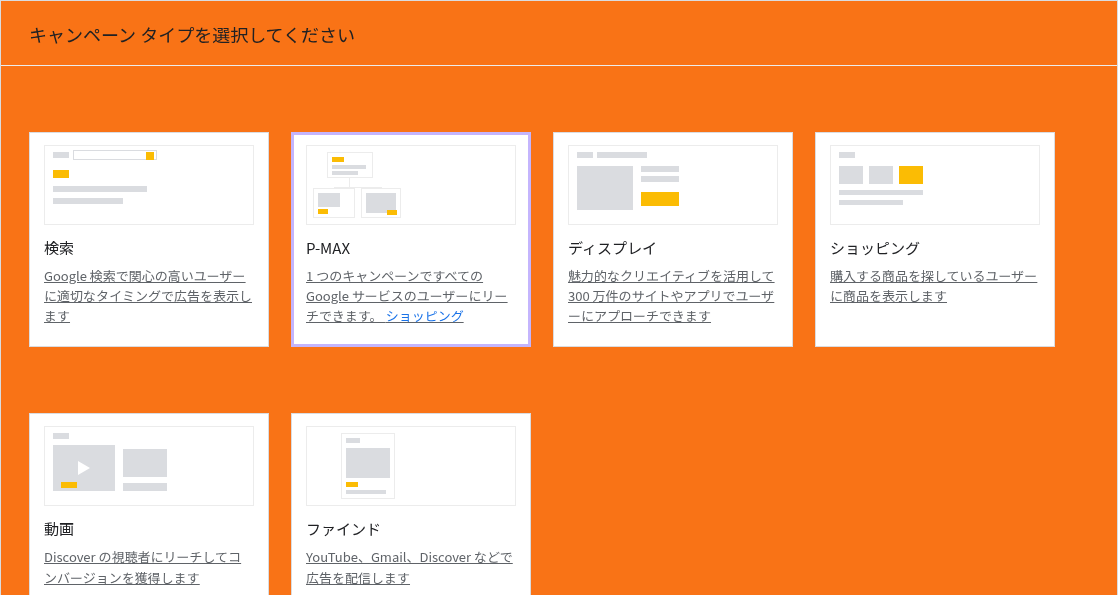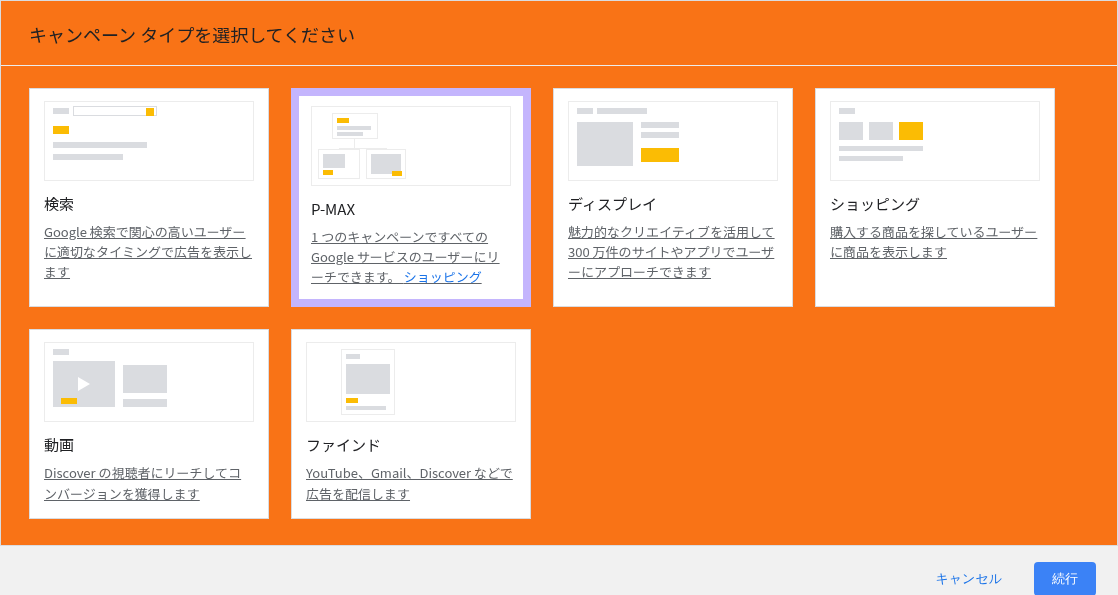--- a/index.html
+++ b/index.html
@@ -28,24 +28,25 @@
       display: grid;
       grid-template-columns: repeat(4, 240px);
       gap: 22px;
       justify-content: start;
     }
     .card {
       border: 1px solid #dadce0;
       padding: 12px 14px 14px;
       cursor: pointer;
       background: #fff;
+      margin-top: 44px;
     }
     .card.selected {
-      border: 8px solid #c4b5fd;
-      padding: 10px 12px 12px;
+      border: 3px solid #c4b5fd;
+      padding: 10px 12px 18px;
     }
     .card-visual {
       height: 80px;
       border: 1px solid #ececec;
       margin-bottom: 12px;
       background: #fff;
       position: relative;
       overflow: hidden;
     }
     .card-title {

